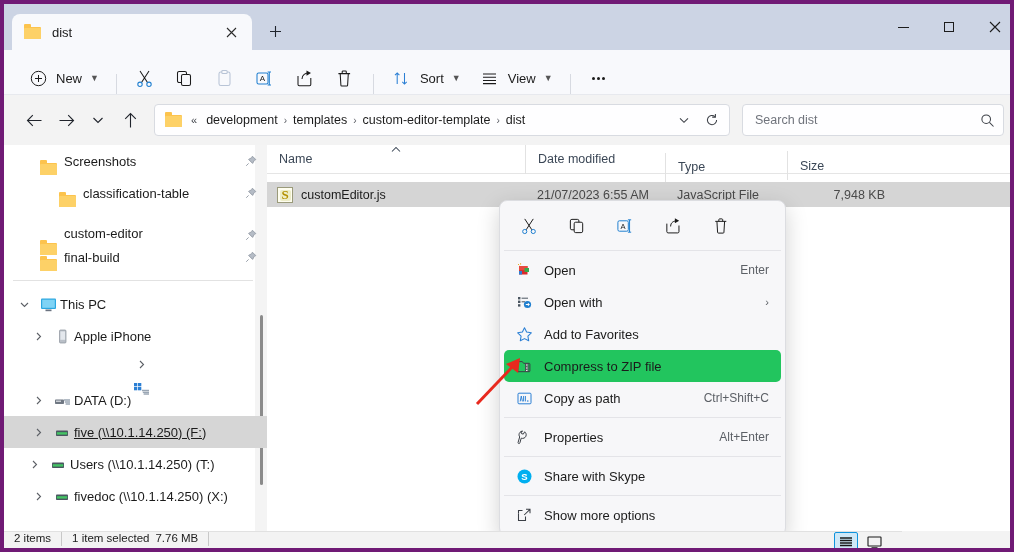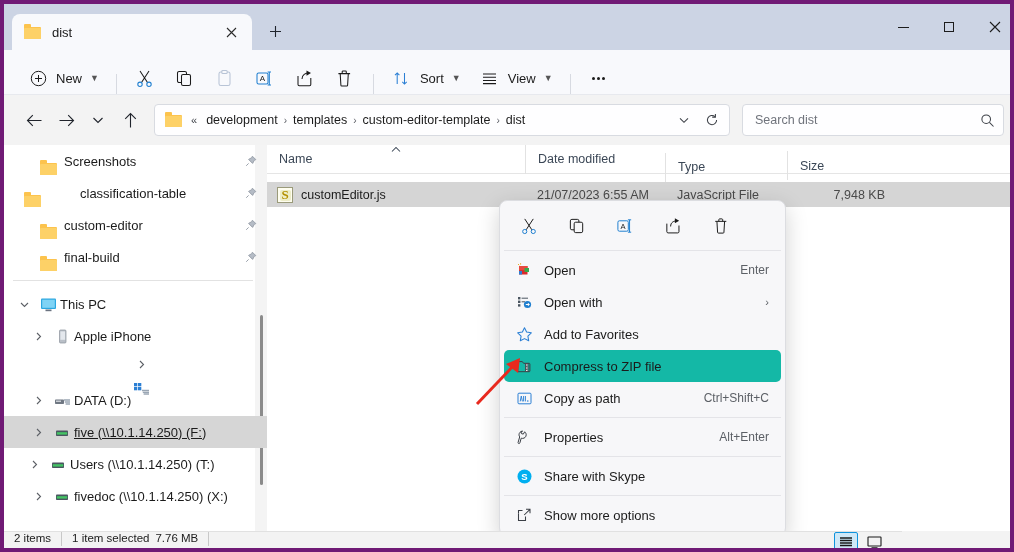--- a/index.html
+++ b/index.html
@@ -209,21 +209,21 @@
   .ctx-iconrow { display: flex; align-items: center; height: 42px; padding: 0 14px; gap: 18px; }
   .ctx-iconbtn {
     width: 30px; height: 30px; display: flex; align-items: center; justify-content: center;
     border-radius: 5px;
   }
   .ctx-divider { height: 1px; background: #e4e4e8; margin: 3px 4px; }
   .ctx-item {
     height: 32px; display: flex; align-items: center; padding: 0 12px 0 12px;
     font-size: 13px; color: #1b1b1b; border-radius: 5px; margin: 0 4px;
   }
-  .ctx-item.hl { background: #14b8a6; }
+  .ctx-item.hl { background: #22c55e; }
   .ctx-ico { width: 28px; flex: 0 0 28px; display: flex; align-items: center; }
   .ctx-label { flex: 1 1 auto; white-space: nowrap; }
   .ctx-accel { color: #5c6066; font-size: 12px; margin-left: 10px; }
   .ctx-sub { color: #5c6066; font-size: 11px; margin-left: 10px; }
 
   
   .redarrow { position: absolute; left: 468px; top: 352px; width: 60px; height: 52px; pointer-events: none; }
 </style>
 </head>
 <body>
@@ -432,33 +432,33 @@
             <i></i>
           </span>
         <span class="ni-label">Screenshots</span>
         <span class="ni-pin">
           <svg width="12" height="12" viewBox="0 0 12 12">
               <path d="M7.4 1.2 L10.8 4.6 L9.3 5.3 L7.6 8.4 L3.6 4.4 L6.7 2.7 Z M3.6 8.4 L1.2 10.8" stroke="#9aa1ab" stroke-width="1" fill="#b5bcc6"></path>
             </svg>
         </span>
       </div>
 
-      <div class="nav-item" style="padding-left:20px;gap:32px;">
+      <div class="nav-item" style="padding-left:55px;">
         <span class="ni-icon folder-ico">
             <i></i>
           </span>
         <span class="ni-label">classification-table</span>
         <span class="ni-pin">
           <svg width="12" height="12" viewBox="0 0 12 12">
               <path d="M7.4 1.2 L10.8 4.6 L9.3 5.3 L7.6 8.4 L3.6 4.4 L6.7 2.7 Z M3.6 8.4 L1.2 10.8" stroke="#9aa1ab" stroke-width="1" fill="#b5bcc6"></path>
             </svg>
         </span>
       </div>
 
-      <div class="nav-item" style="padding-left:36px;">
+      <div class="nav-item" style="padding-left:36px;align-items:flex-end;">
         <span class="ni-icon folder-ico">
             <i></i>
           </span>
         <span class="ni-label">custom-editor</span>
         <span class="ni-pin">
           <svg width="12" height="12" viewBox="0 0 12 12">
               <path d="M7.4 1.2 L10.8 4.6 L9.3 5.3 L7.6 8.4 L3.6 4.4 L6.7 2.7 Z M3.6 8.4 L1.2 10.8" stroke="#9aa1ab" stroke-width="1" fill="#b5bcc6"></path>
             </svg>
         </span>
       </div>

